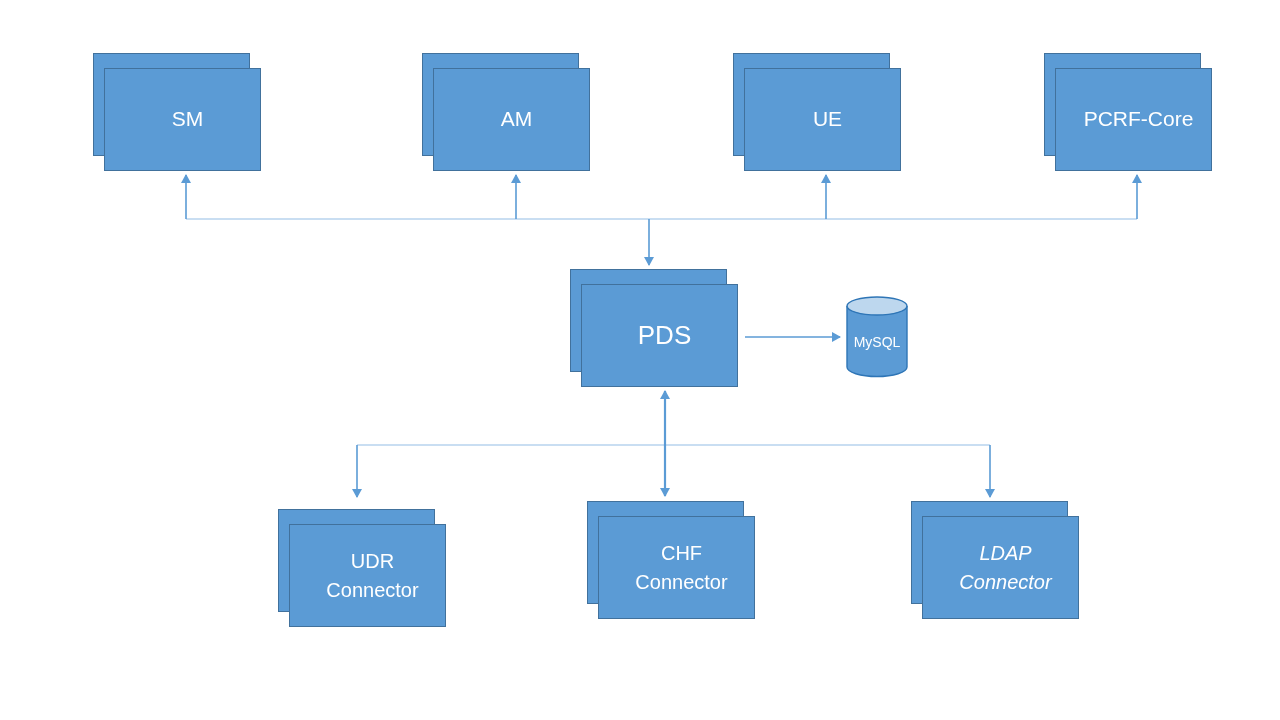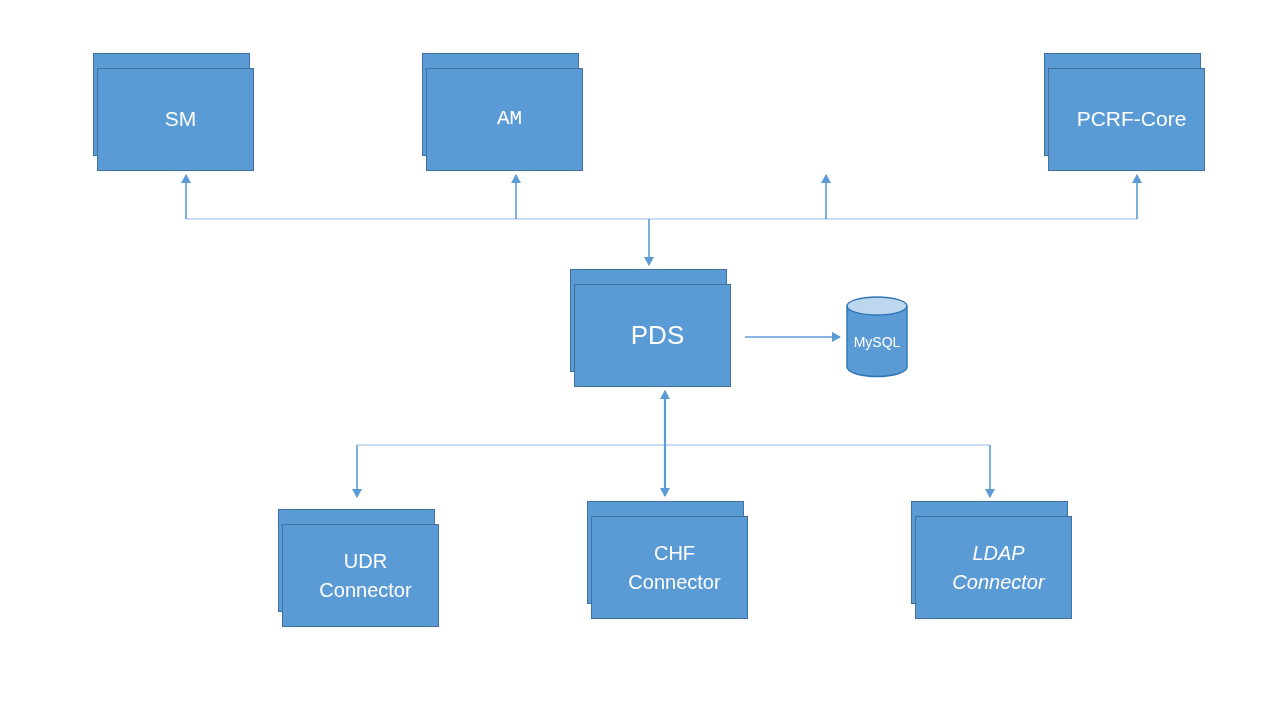--- a/index.html
+++ b/index.html
@@ -13,21 +13,21 @@
   .node{position:absolute;width:172px;height:118px;}
   .node .box{
     position:absolute;
     width:157px;height:103px;
     background:var(--node-fill,#5b9bd5);
     border:1.4px solid var(--node-border,#41719c);
     box-sizing:border-box;
   }
   .node .back{left:0;top:0;}
   .node .front{
-    left:4px;top:15px;
+    left:11px;top:15px;
     display:flex;flex-direction:column;
     align-items:center;justify-content:center;padding-left:10px;
   }
   .lbl{
     color:var(--label-color,#ffffff);
     font-size:21px;
     line-height:1.35;
     text-align:center;
     white-space:nowrap;
   }
@@ -69,27 +69,33 @@
       <polyline points="990,445 990,497" fill="none" stroke="#5b9bd5" stroke-width="1.6" marker-end="url(#arrow)"></polyline>
     </svg>
 
   <div class="node" style="left:93px;top:53px;">
     <div class="box back"></div>
     <div class="box front">
       <span class="lbl">SM</span>
     </div>
   </div>
 
-  <div class="node" style="left:422px;top:53px;font-family:Liberation Mono, monospace;">
+  <div class="node" style="left:422px;top:53px;">
     <div class="box back"></div>
     <div class="box front">
       <span class="lbl">AM</span>
     </div>
   </div>
 
+  <div class="node" style="left:733px;top:53px;">
+    <div class="box back"></div>
+    <div class="box front">
+      <span class="lbl">UE</span>
+    </div>
+  </div>
 
   <div class="node" style="left:1044px;top:53px;">
     <div class="box back"></div>
     <div class="box front">
       <span class="lbl">PCRF-Core</span>
     </div>
   </div>
 
   <div class="node big" style="left:570px;top:269px;">
     <div class="box back"></div>

